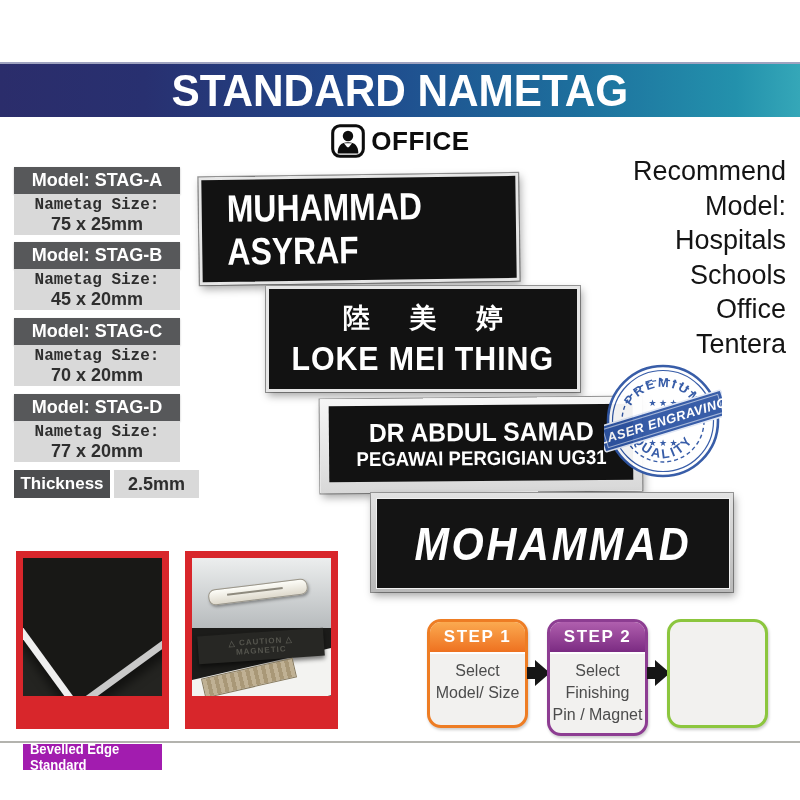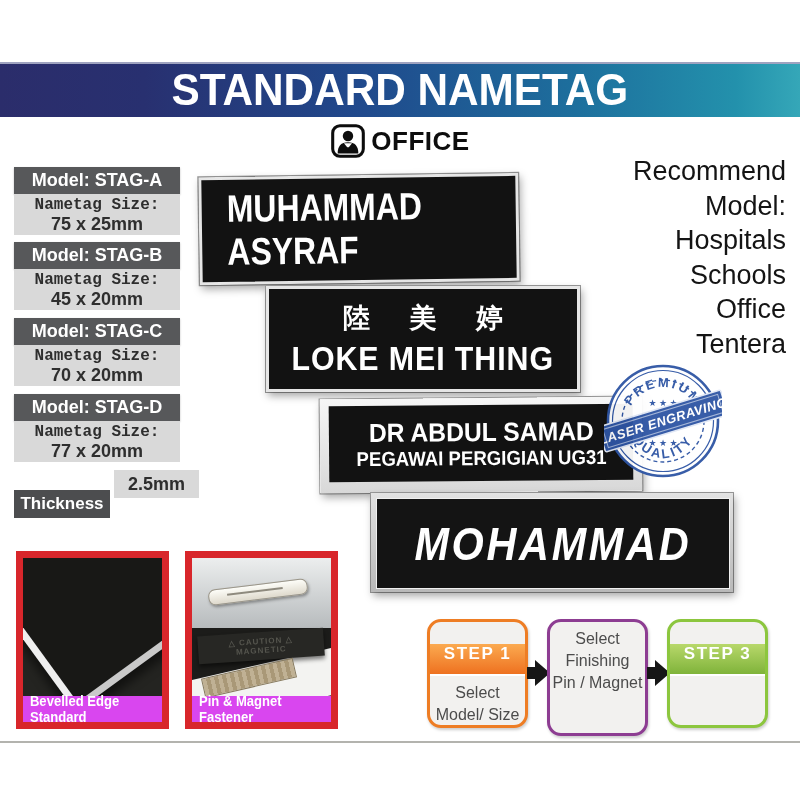--- a/index.html
+++ b/index.html
@@ -3,38 +3,38 @@
 <meta charset="utf-8">
 <style>
   html,body{margin:0;padding:0;background:#ffffff;}
   #canvas{position:relative;width:800px;height:800px;background:#ffffff;overflow:hidden;
           font-family:"Liberation Sans", sans-serif;}
   .abs{position:absolute;}
 
   
   .title-bar{left:0;top:62px;width:800px;height:53px;
     background:linear-gradient(90deg,#2b2d6b 0%,#283070 18%,#20498c 45%,#1d6f9d 72%,#2391ac 92%,#35a7b8 100%);
-    display:flex;align-items:flex-start;justify-content:center;
+    display:flex;align-items:center;justify-content:center;
     border-top:2px solid #9fa3c0;}
   .title-bar span{color:#fff;font-weight:bold;font-size:45px;letter-spacing:0px;transform:scaleX(.94);}
 
   
   .office-row{left:0;top:121px;width:800px;height:40px;display:flex;align-items:center;justify-content:center;gap:5px;}
   .office-row .label{font-size:26px;font-weight:600;color:#0d0d0d;letter-spacing:.5px;}
 
   
   .model-bar{left:14px;width:166px;height:27px;background:#57585a;color:#fff;
     display:flex;align-items:center;justify-content:center;font-weight:bold;font-size:18px;
     box-shadow:0 1px 2px rgba(0,0,0,.25);}
   .size-box{left:14px;width:166px;height:41px;background:#d9d9d9;color:#2e2e2e;
     display:flex;flex-direction:column;align-items:center;justify-content:center;line-height:19px;}
   .size-box .t1{font-size:16px;font-weight:600;font-family:Liberation Mono, monospace;}
   .size-box .t2{font-size:18px;font-weight:600;}
   .thick-label{left:14px;top:470px;width:96px;height:28px;background:#4c4d4f;color:#fff;
-    display:flex;align-items:center;justify-content:center;font-size:17px;font-weight:600;margin-top:20px;}
+    display:flex;align-items:center;justify-content:center;font-size:17px;font-weight:600;}
   .thick-value{left:114px;top:470px;width:85px;height:28px;background:#d9d9d9;color:#2e2e2e;
     display:flex;align-items:center;justify-content:center;font-size:18px;font-weight:600;}
 
   
   .tag{box-sizing:border-box;background:#121212;display:flex;flex-direction:column;
     align-items:center;justify-content:center;box-shadow:2px 4px 8px rgba(0,0,0,.35), 0 0 0 1px #9a9a9a;}
   .tag.silver{background:#121212;border:3px solid #e6e6e6;}
   .tag1{left:199px;top:175px;width:320px;height:108px;transform:rotate(-.8deg);z-index:1;}
   .tag1 .n{color:#fff;font-weight:bold;font-size:38px;transform:scaleX(.84);}
   .tag2{left:266px;top:286px;width:314px;height:106px;z-index:2;}
@@ -58,21 +58,21 @@
     font-size:27px;line-height:34.5px;font-weight:400;}
 
   
   .stamp{left:604px;top:362px;width:118px;height:118px;z-index:6;opacity:.95;}
 
   
   .feature{box-sizing:border-box;width:153px;height:178px;border:7px solid #d8262b;background:#d8262b;}
   .f1{left:16px;top:551px;}
   .f2{left:185px;top:551px;}
   .photo{position:relative;width:139px;height:138px;overflow:hidden;background:#242421;}
-  .caption{width:139px;height:26px;background:#d946ef;display:flex;align-items:center;justify-content:center;}
+  .caption{width:139px;height:26px;background:#a21caf;display:flex;align-items:center;justify-content:center;margin-top:48px;}
   .caption span{color:#fff;font-weight:bold;font-size:14.5px;transform:scaleX(.9);}
   
   .plate{position:absolute;right:-52px;top:-58px;width:200px;height:160px;background:#181816;
     transform:rotate(-36deg);border-left:7px solid #efefef;border-bottom:7px solid #c9c9c9;
     box-shadow:-6px 8px 10px rgba(0,0,0,.5);}
   
   .p2top{position:absolute;left:0;top:0;width:139px;height:70px;background:linear-gradient(180deg,#eceeee,#b7bbbd);}
   .pinbar{position:absolute;left:16px;top:26px;width:98px;height:14px;background:linear-gradient(#fdfdf8,#ded9cc);
     border:1px solid #9a9588;border-radius:7px;transform:rotate(-7deg);box-shadow:1px 2px 3px rgba(0,0,0,.35);}
   .pinbar i{position:absolute;left:18px;top:5px;width:56px;height:2px;background:#8e8a7e;}
@@ -80,22 +80,22 @@
   .sheet{position:absolute;left:-24px;top:34px;width:210px;height:46px;background:#f3f3f1;transform:rotate(-13deg);}
   .magnetbar{position:absolute;left:6px;top:4px;width:126px;height:28px;background:#272724;transform:rotate(-4deg);
     display:flex;flex-direction:column;align-items:center;justify-content:center;box-shadow:0 3px 4px rgba(0,0,0,.5);}
   .magnetbar span{color:#55554e;font-weight:bold;font-size:8px;line-height:9px;letter-spacing:1px;}
   .metalstrip{position:absolute;left:10px;top:40px;width:92px;height:18px;transform:rotate(-13deg);
     background:repeating-linear-gradient(90deg,#c0b194 0 4px,#a99877 4px 8px);border:1px solid #877a5e;}
 
   
   .step{box-sizing:border-box;border-radius:14px;background:#f2f1ef;overflow:hidden;
     box-shadow:1px 2px 3px rgba(0,0,0,.2);}
-  .step .head{height:30px;display:flex;align-items:flex-start;justify-content:center;
-    color:#fff;font-weight:bold;font-size:17px;letter-spacing:1.5px;border-bottom:2px solid #fff;margin-top:22px;}
+  .step .head{height:30px;display:flex;align-items:center;justify-content:center;
+    color:#fff;font-weight:bold;font-size:17px;letter-spacing:1.5px;border-bottom:2px solid #fff;}
   .step .body{display:flex;flex-direction:column;align-items:center;justify-content:center;
     color:#4c4c4c;font-size:16px;line-height:22px;padding-top:6px;}
   .step1{left:427px;top:619px;width:101px;height:109px;border:3px solid #ee7d24;}
   .step1 .head{background:linear-gradient(180deg,#fbaa50,#ee7120);}
   .step2{left:547px;top:619px;width:101px;height:117px;border:3px solid #8d3d92;}
   .step2 .head{background:linear-gradient(180deg,#b05fae,#7b2b82);}
   .step3{left:667px;top:619px;width:101px;height:109px;border:3px solid #8cc63e;}
   .step3 .head{background:linear-gradient(180deg,#b8d86b,#7fb33a);}
   .arrow{width:23px;height:26px;}
   .arrow .stem{position:absolute;left:0;top:7px;width:8px;height:12px;background:#161616;}
@@ -236,52 +236,49 @@
       </div>
       <div class="p2bot">
         <div class="sheet"></div>
         <div class="magnetbar">
           <span>△ CAUTION △</span>
           <span>MAGNETIC</span>
         </div>
         <div class="metalstrip"></div>
       </div>
     </div>
-    <div class="caption">
-      <span>Pin &amp; Magnet Fastener</span>
-    </div>
   </div>
 
   <div>
     <div class="abs step step1">
       <div class="head">
           <span>STEP 1</span>
         </div>
       <div class="body">
         <div>Select</div>
         <div>Model/ Size</div>
       </div>
     </div>
     <div class="abs arrow arrow1">
       <div class="stem"></div>
         <div class="head"></div>
     </div>
     <div class="abs step step2">
+      <div class="head">
+          <span>STEP 2</span>
+        </div>
       <div class="body">
         <div>Select</div>
         <div>Finishing</div>
         <div>Pin / Magnet</div>
       </div>
     </div>
     <div class="abs arrow arrow2">
       <div class="stem"></div>
         <div class="head"></div>
     </div>
     <div class="abs step step3">
-      <div class="head">
-          <span>STEP 3</span>
-        </div>
     </div>
   </div>
 
   <div class="abs bottom-rule"></div>
 
 </div>
 
 </body></html>

